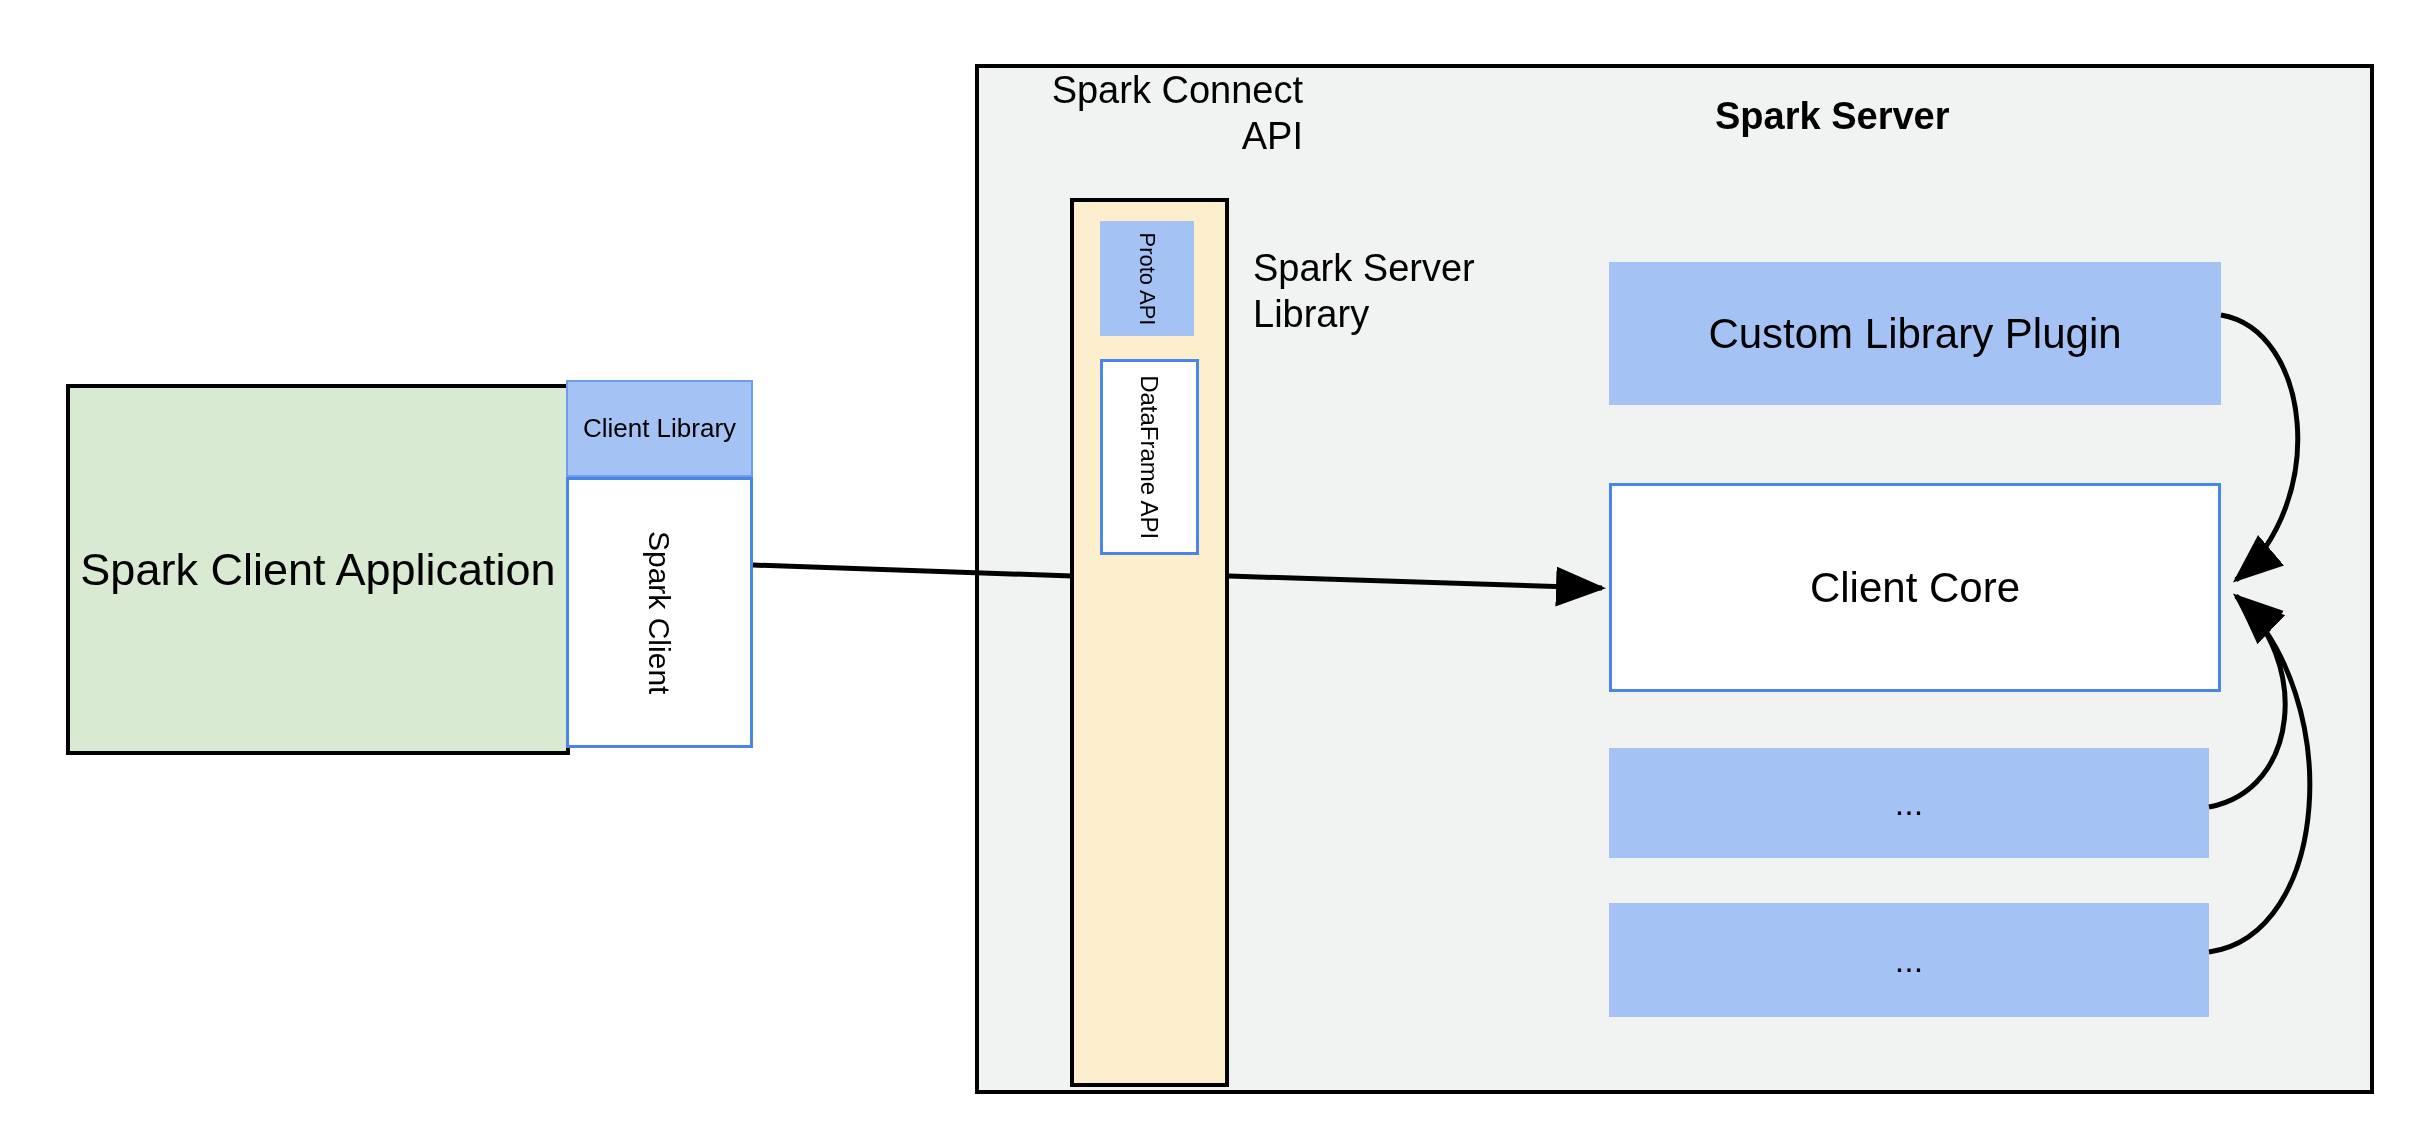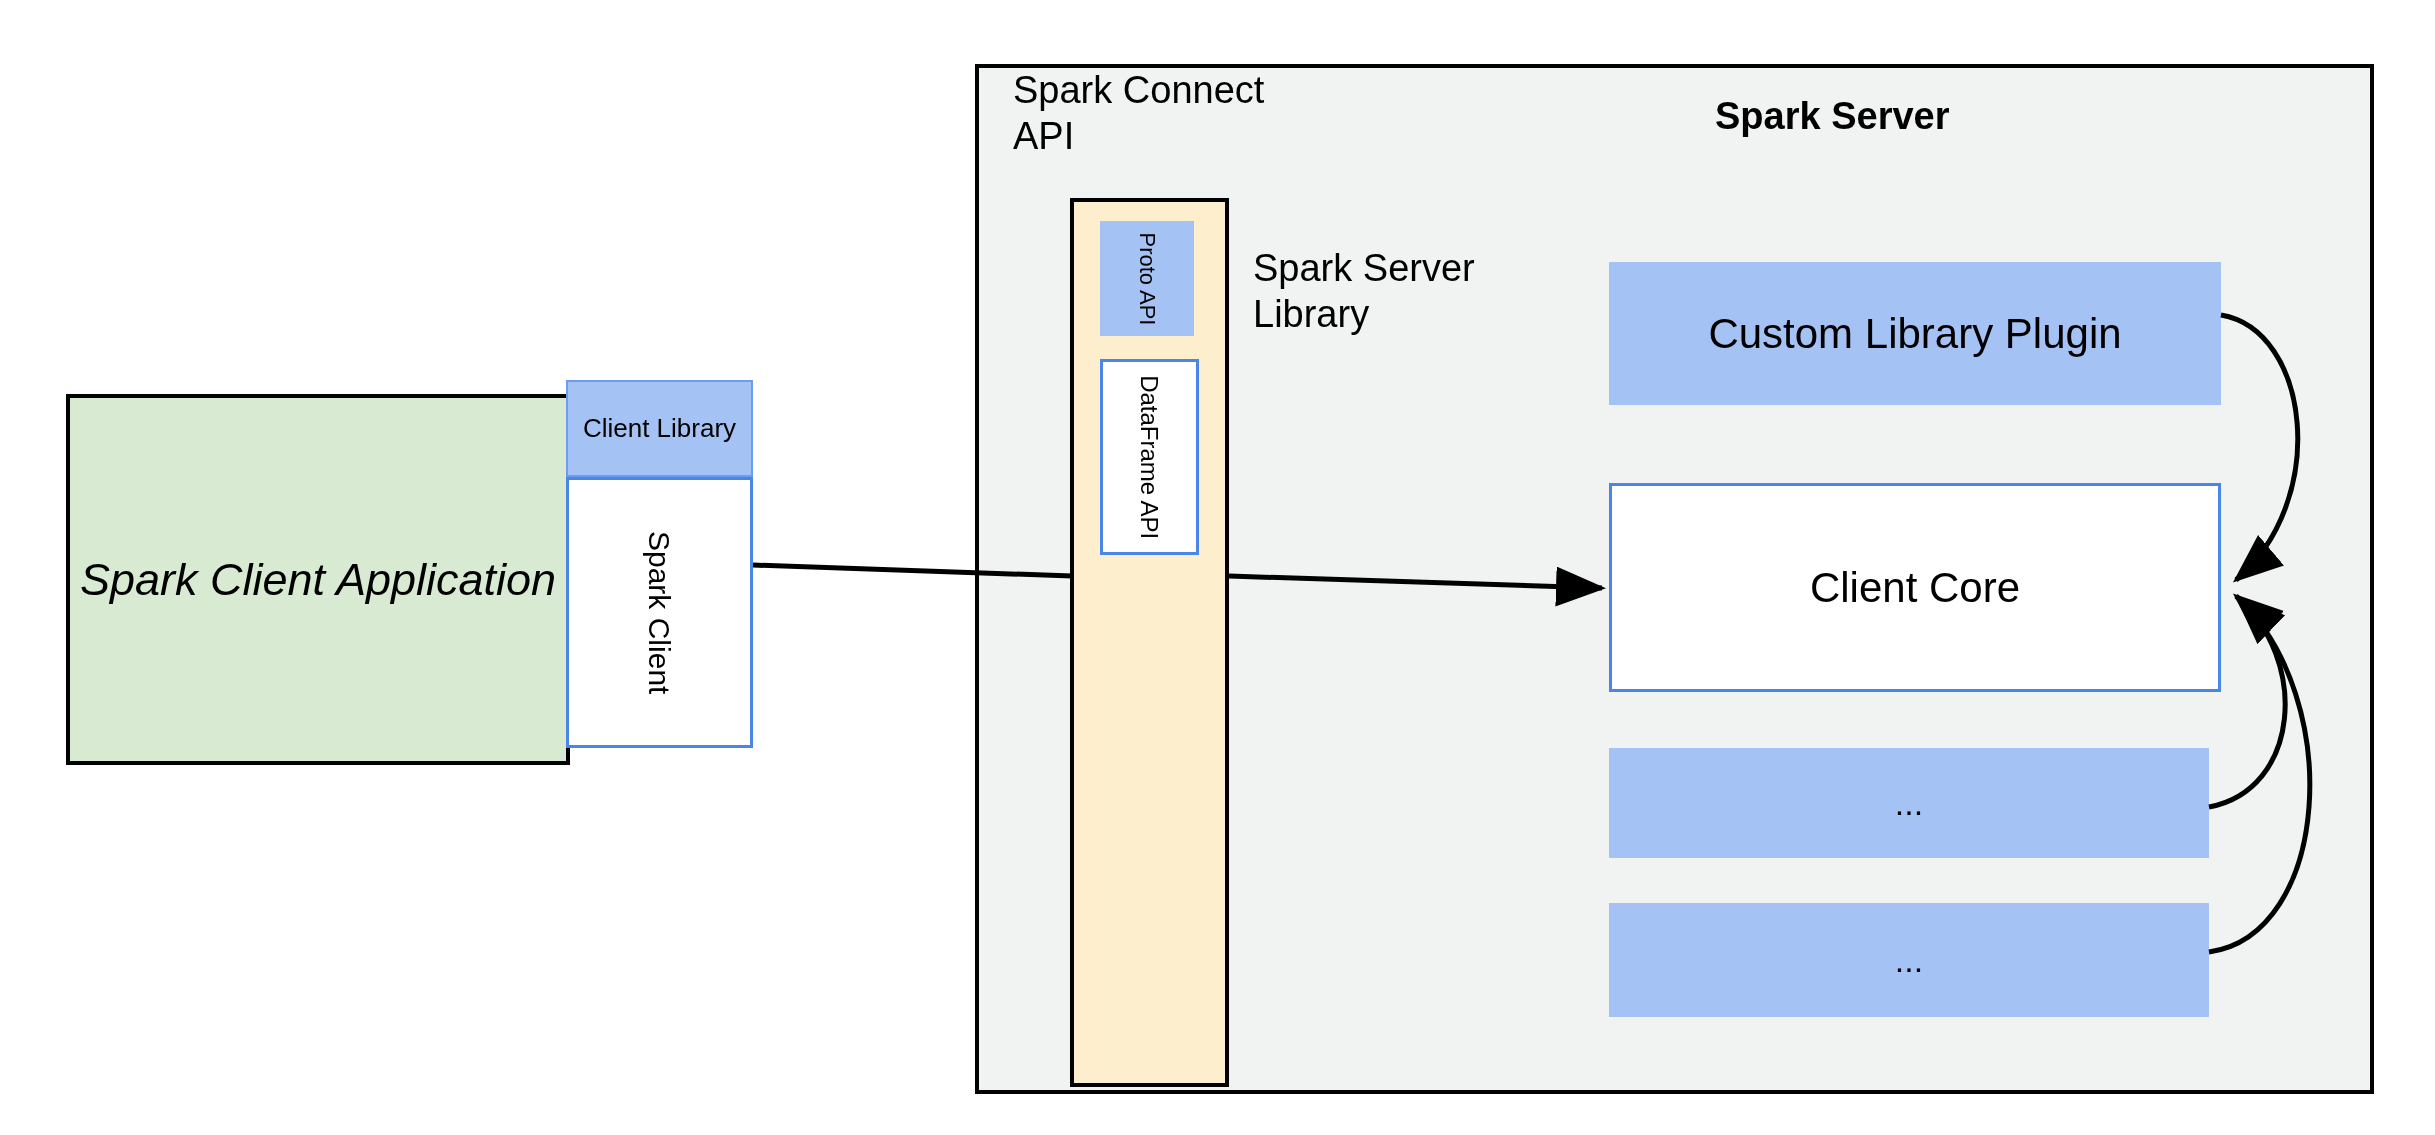--- a/index.html
+++ b/index.html
@@ -33,27 +33,26 @@
     top: 64px;
     width: 1399px;
     height: 1030px;
     background: #f1f2f2;
     border: 4px solid #000000;
   }
 
   
   #client-app {
     left: 66px;
-    top: 394px;
+    top: 384px;
     width: 504px;
     height: 371px;
     background: #d9ead3;
     border: 4px solid #000000;
     font-size: 45px;
-    font-style: italic;
   }
 
   
   #client-package {
     left: 566px;
     top: 380px;
     width: 187px;
     height: 97px;
     background: #a4c2f4;
     border: 2px solid #6d9eeb;
@@ -145,21 +144,21 @@
     color: #000000;
     line-height: 1.2;
     white-space: pre-line;
   }
 
   #label-spark-connect-api {
     left: 1013px;
     top: 68px;
     width: 290px;
     font-size: 38px;
-    text-align: left;
+    text-align: right;
   }
 
   #label-spark-server-library {
     left: 1253px;
     top: 246px;
     width: 330px;
     font-size: 38px;
     text-align: left;
   }
 

